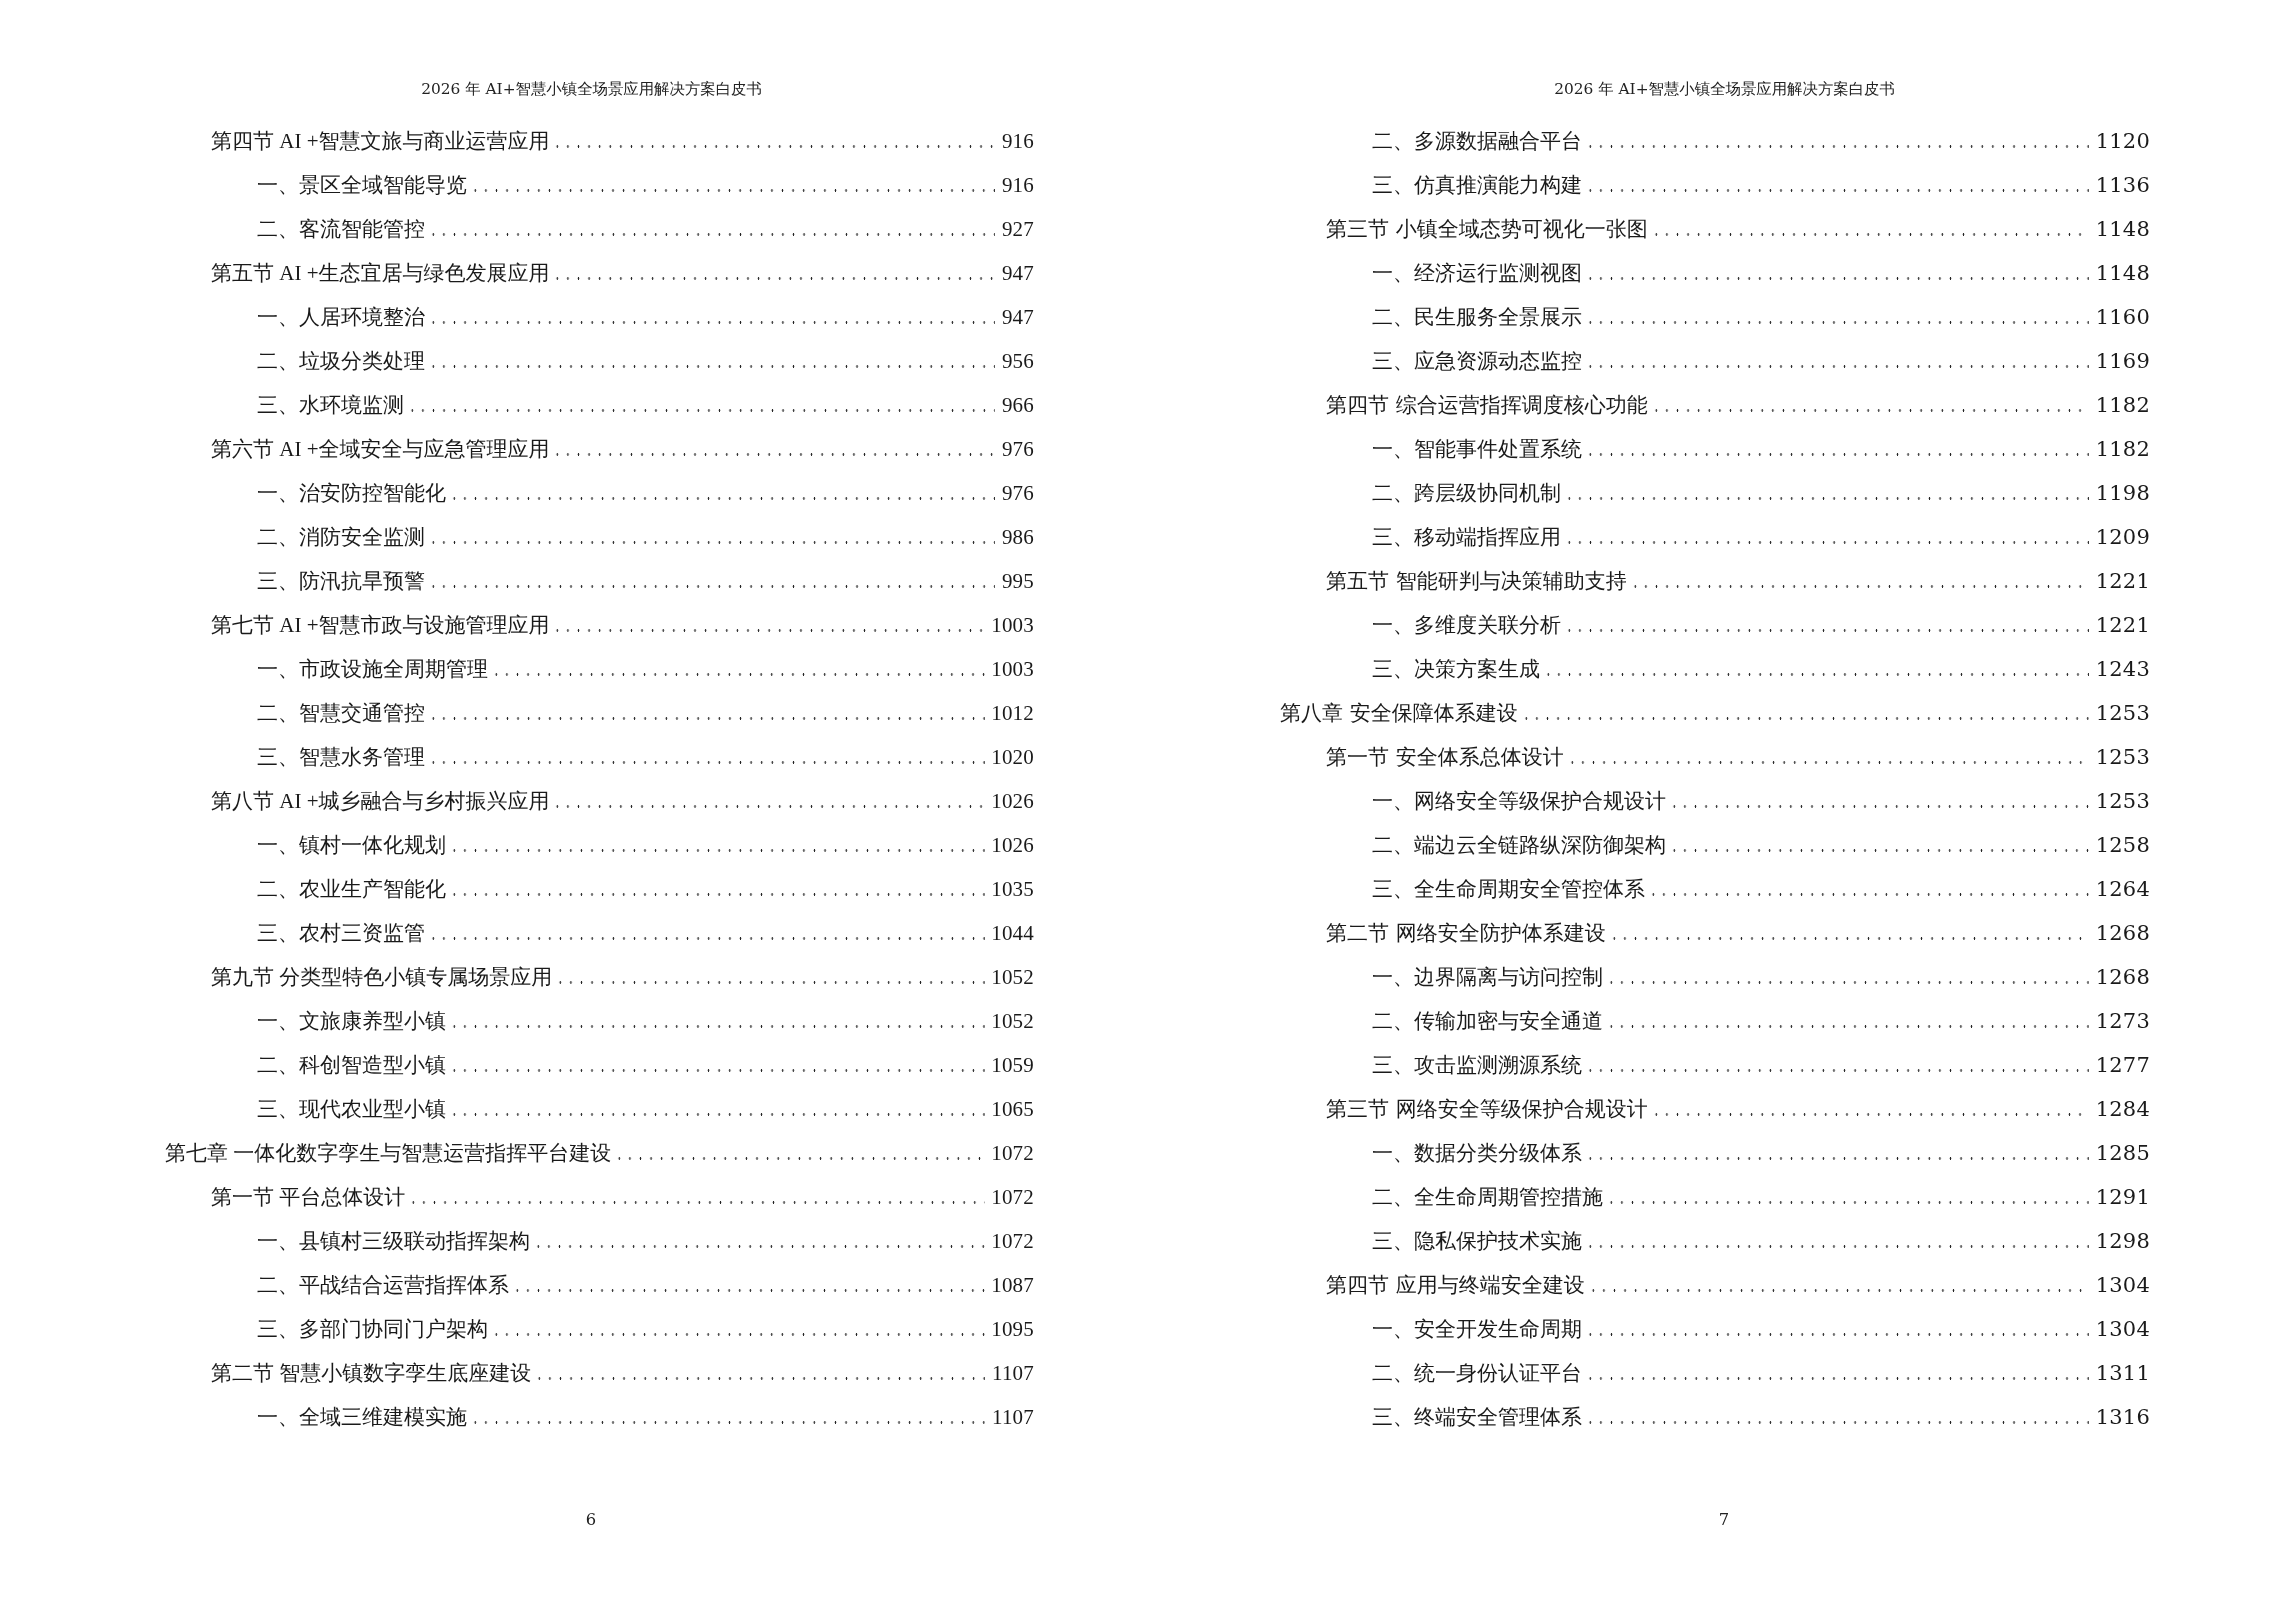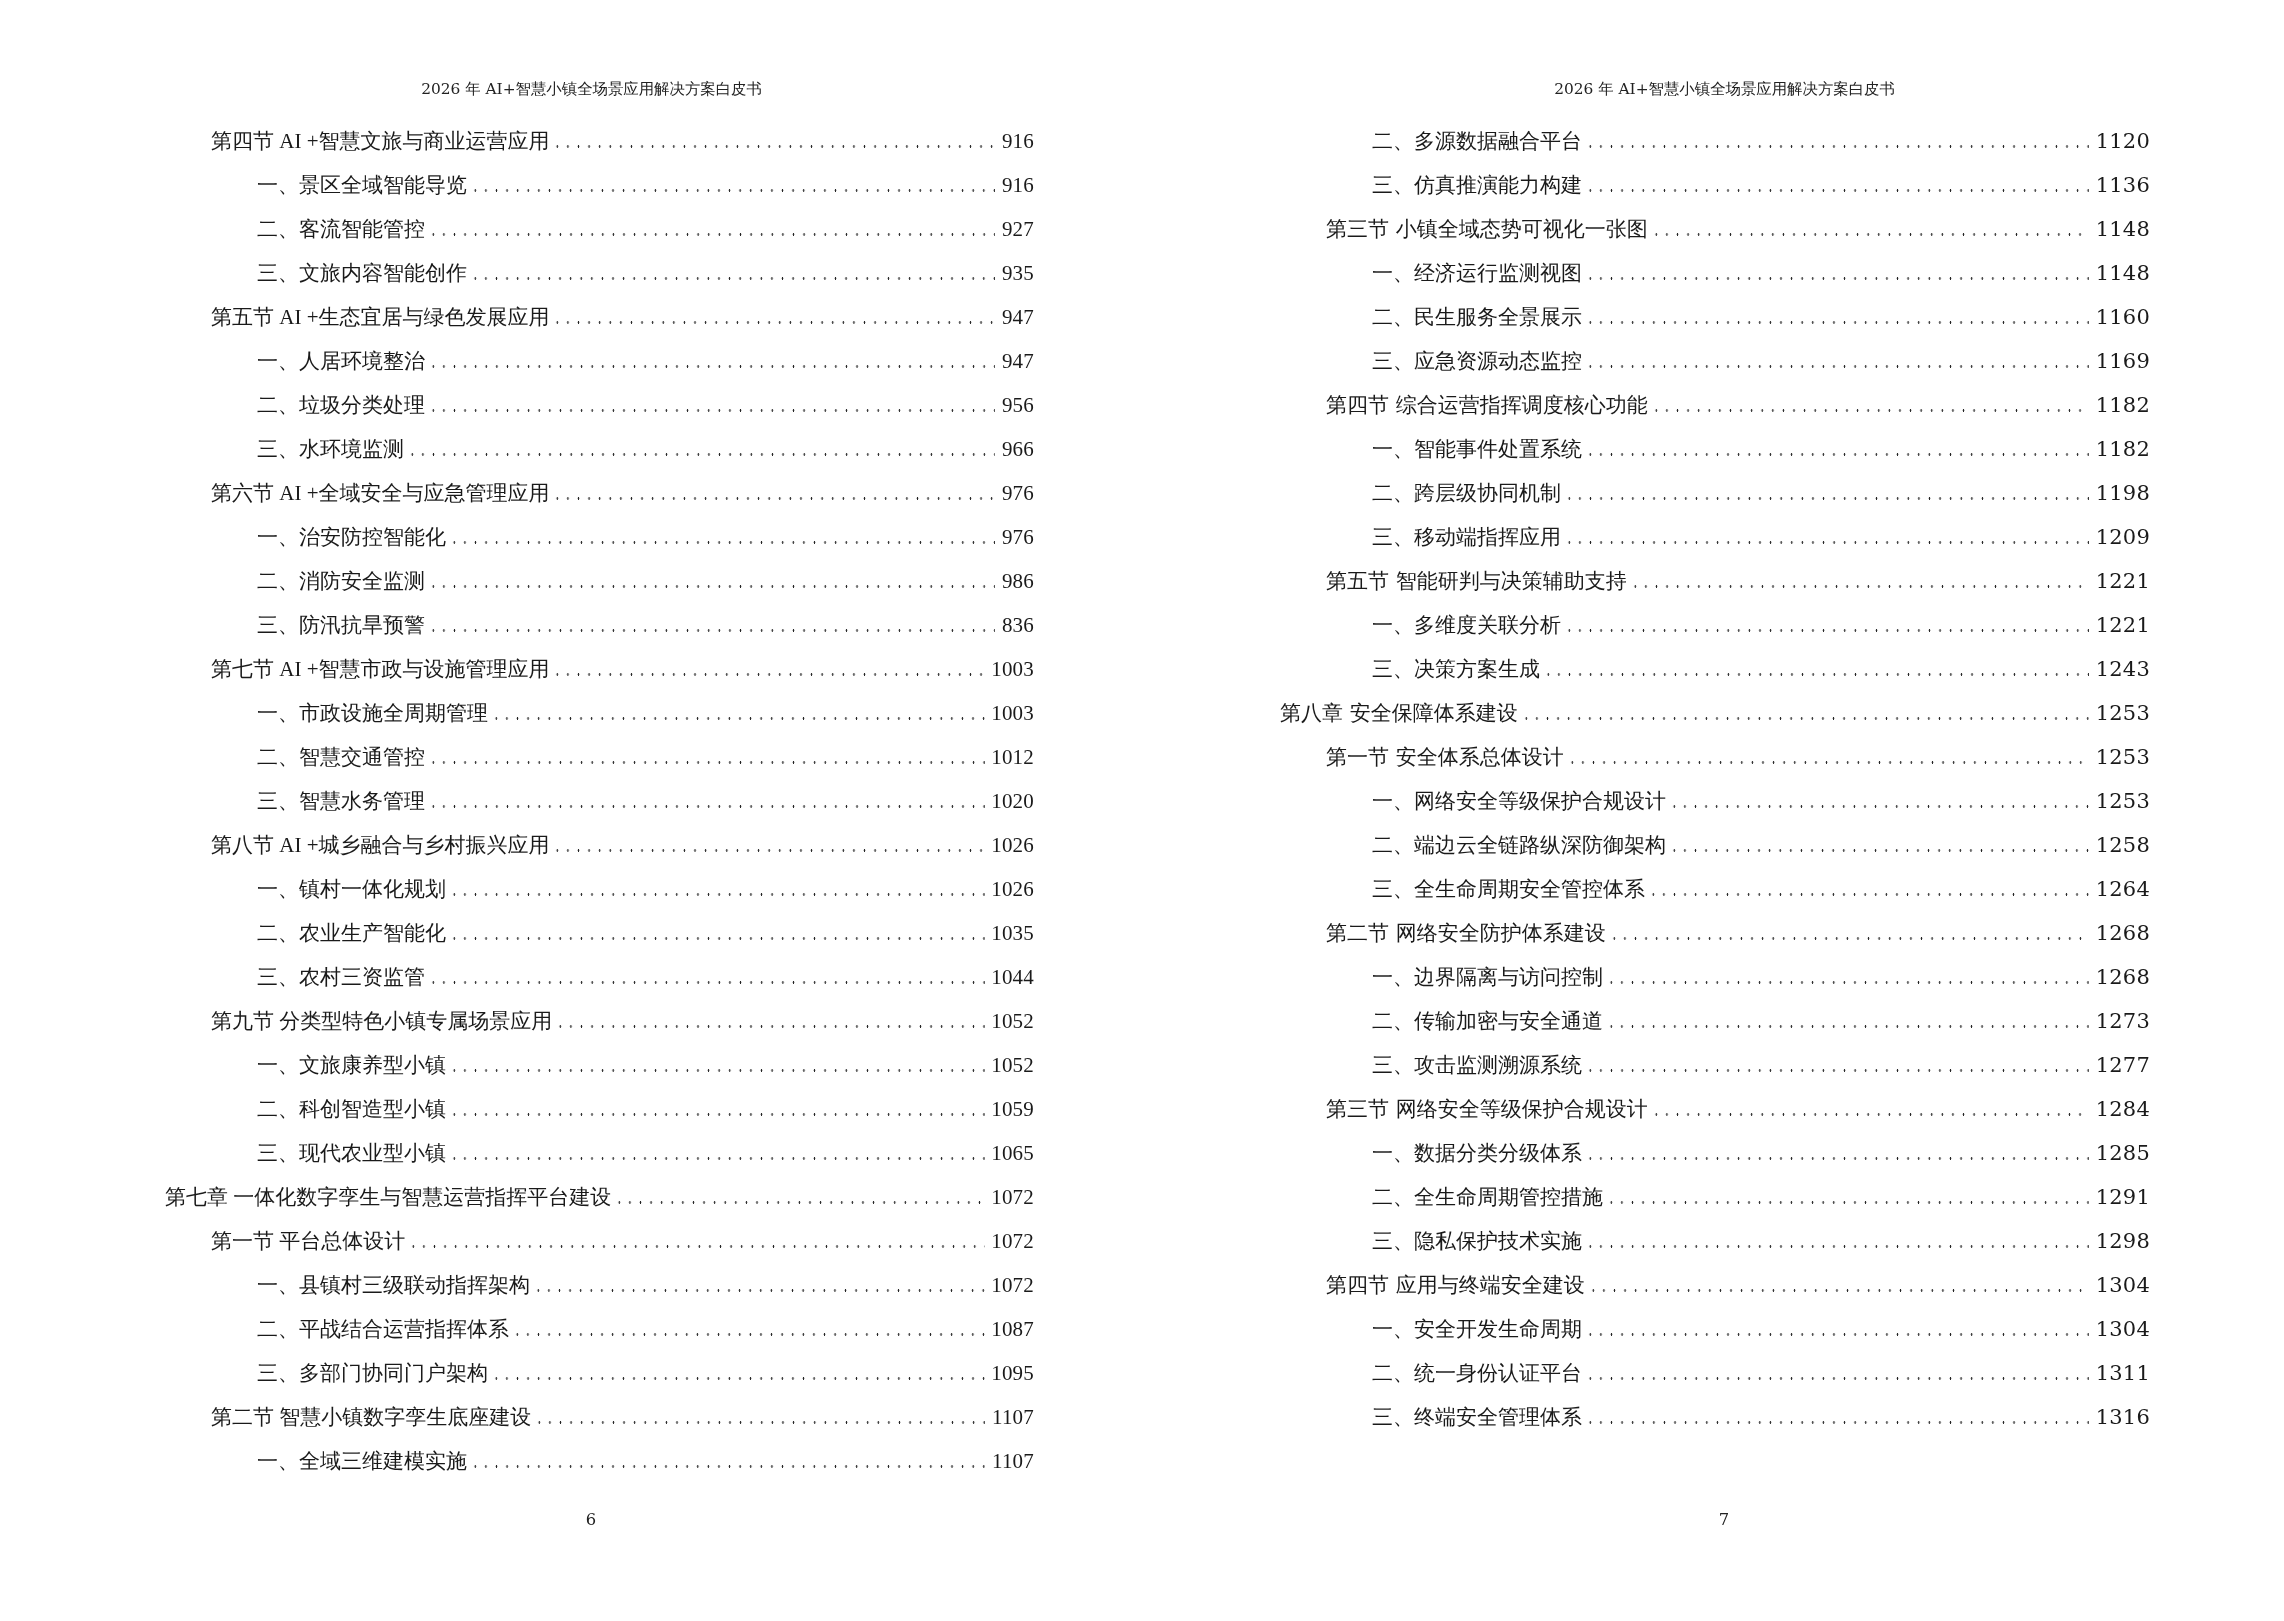--- a/index.html
+++ b/index.html
@@ -39,25 +39,20 @@
       <li class="toc-entry lvl-item">
         <span class="title">一、景区全域智能导览</span>
         <span class="leader"></span>
         <span class="pg">916</span>
       </li>
       <li class="toc-entry lvl-item">
         <span class="title">二、客流智能管控</span>
         <span class="leader"></span>
         <span class="pg">927</span>
       </li>
-      <li class="toc-entry lvl-item">
-        <span class="title">三、文旅内容智能创作</span>
-        <span class="leader"></span>
-        <span class="pg">935</span>
-      </li>
       <li class="toc-entry lvl-section">
         <span class="title">第五节 AI +生态宜居与绿色发展应用</span>
         <span class="leader"></span>
         <span class="pg">947</span>
       </li>
       <li class="toc-entry lvl-item">
         <span class="title">一、人居环境整治</span>
         <span class="leader"></span>
         <span class="pg">947</span>
       </li>
@@ -82,21 +77,21 @@
         <span class="pg">976</span>
       </li>
       <li class="toc-entry lvl-item">
         <span class="title">二、消防安全监测</span>
         <span class="leader"></span>
         <span class="pg">986</span>
       </li>
       <li class="toc-entry lvl-item">
         <span class="title">三、防汛抗旱预警</span>
         <span class="leader"></span>
-        <span class="pg">836</span>
+        <span class="pg">995</span>
       </li>
       <li class="toc-entry lvl-section">
         <span class="title">第七节 AI +智慧市政与设施管理应用</span>
         <span class="leader"></span>
         <span class="pg">1003</span>
       </li>
       <li class="toc-entry lvl-item">
         <span class="title">一、市政设施全周期管理</span>
         <span class="leader"></span>
         <span class="pg">1003</span>

